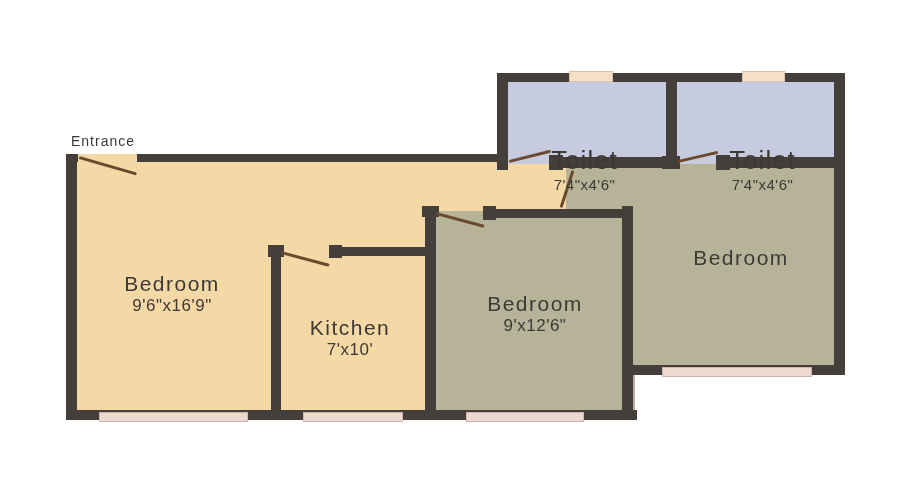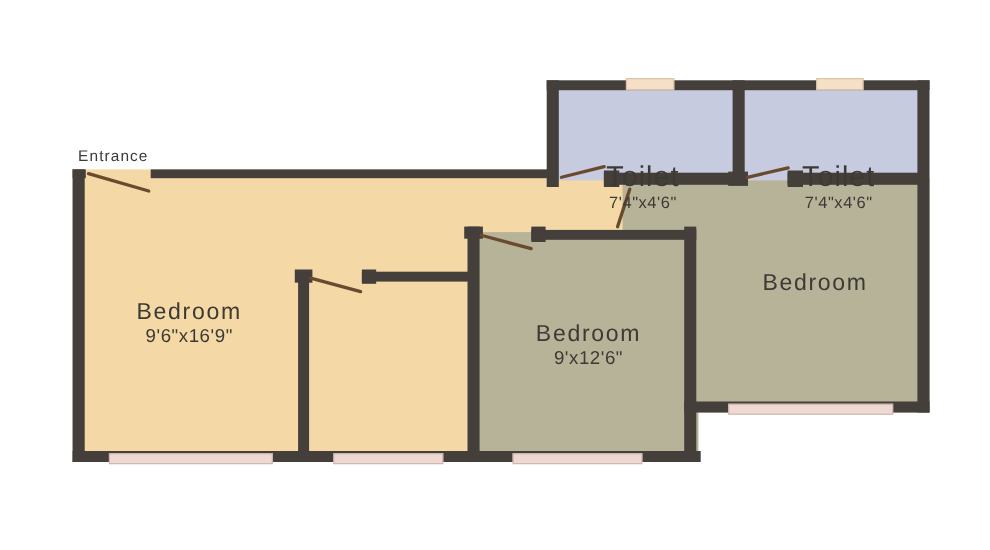--- a/index.html
+++ b/index.html
@@ -76,20 +76,22 @@
   <div class="door" style="left:678px;top:160px;width:41px;transform:rotate(-13deg)"></div>
 
   <div class="entrance" style="left:71px;top:133px">Entrance</div>
 
   <div class="room-label" style="left:92px;top:272px;width:160px">
     <div class="room-name">Bedroom</div>
     <div class="room-dims">9'6"x16'9"</div>
   </div>
 
   <div class="room-label" style="left:270px;top:316px;width:160px">
+    <div class="room-name">Kitchen</div>
+    <div class="room-dims">7'x10'</div>
   </div>
 
   <div class="room-label" style="left:455px;top:292px;width:160px">
     <div class="room-name">Bedroom</div>
     <div class="room-dims">9'x12'6"</div>
   </div>
 
   <div class="room-label" style="left:661px;top:246px;width:160px">
     <div class="room-name">Bedroom</div>
   </div>

